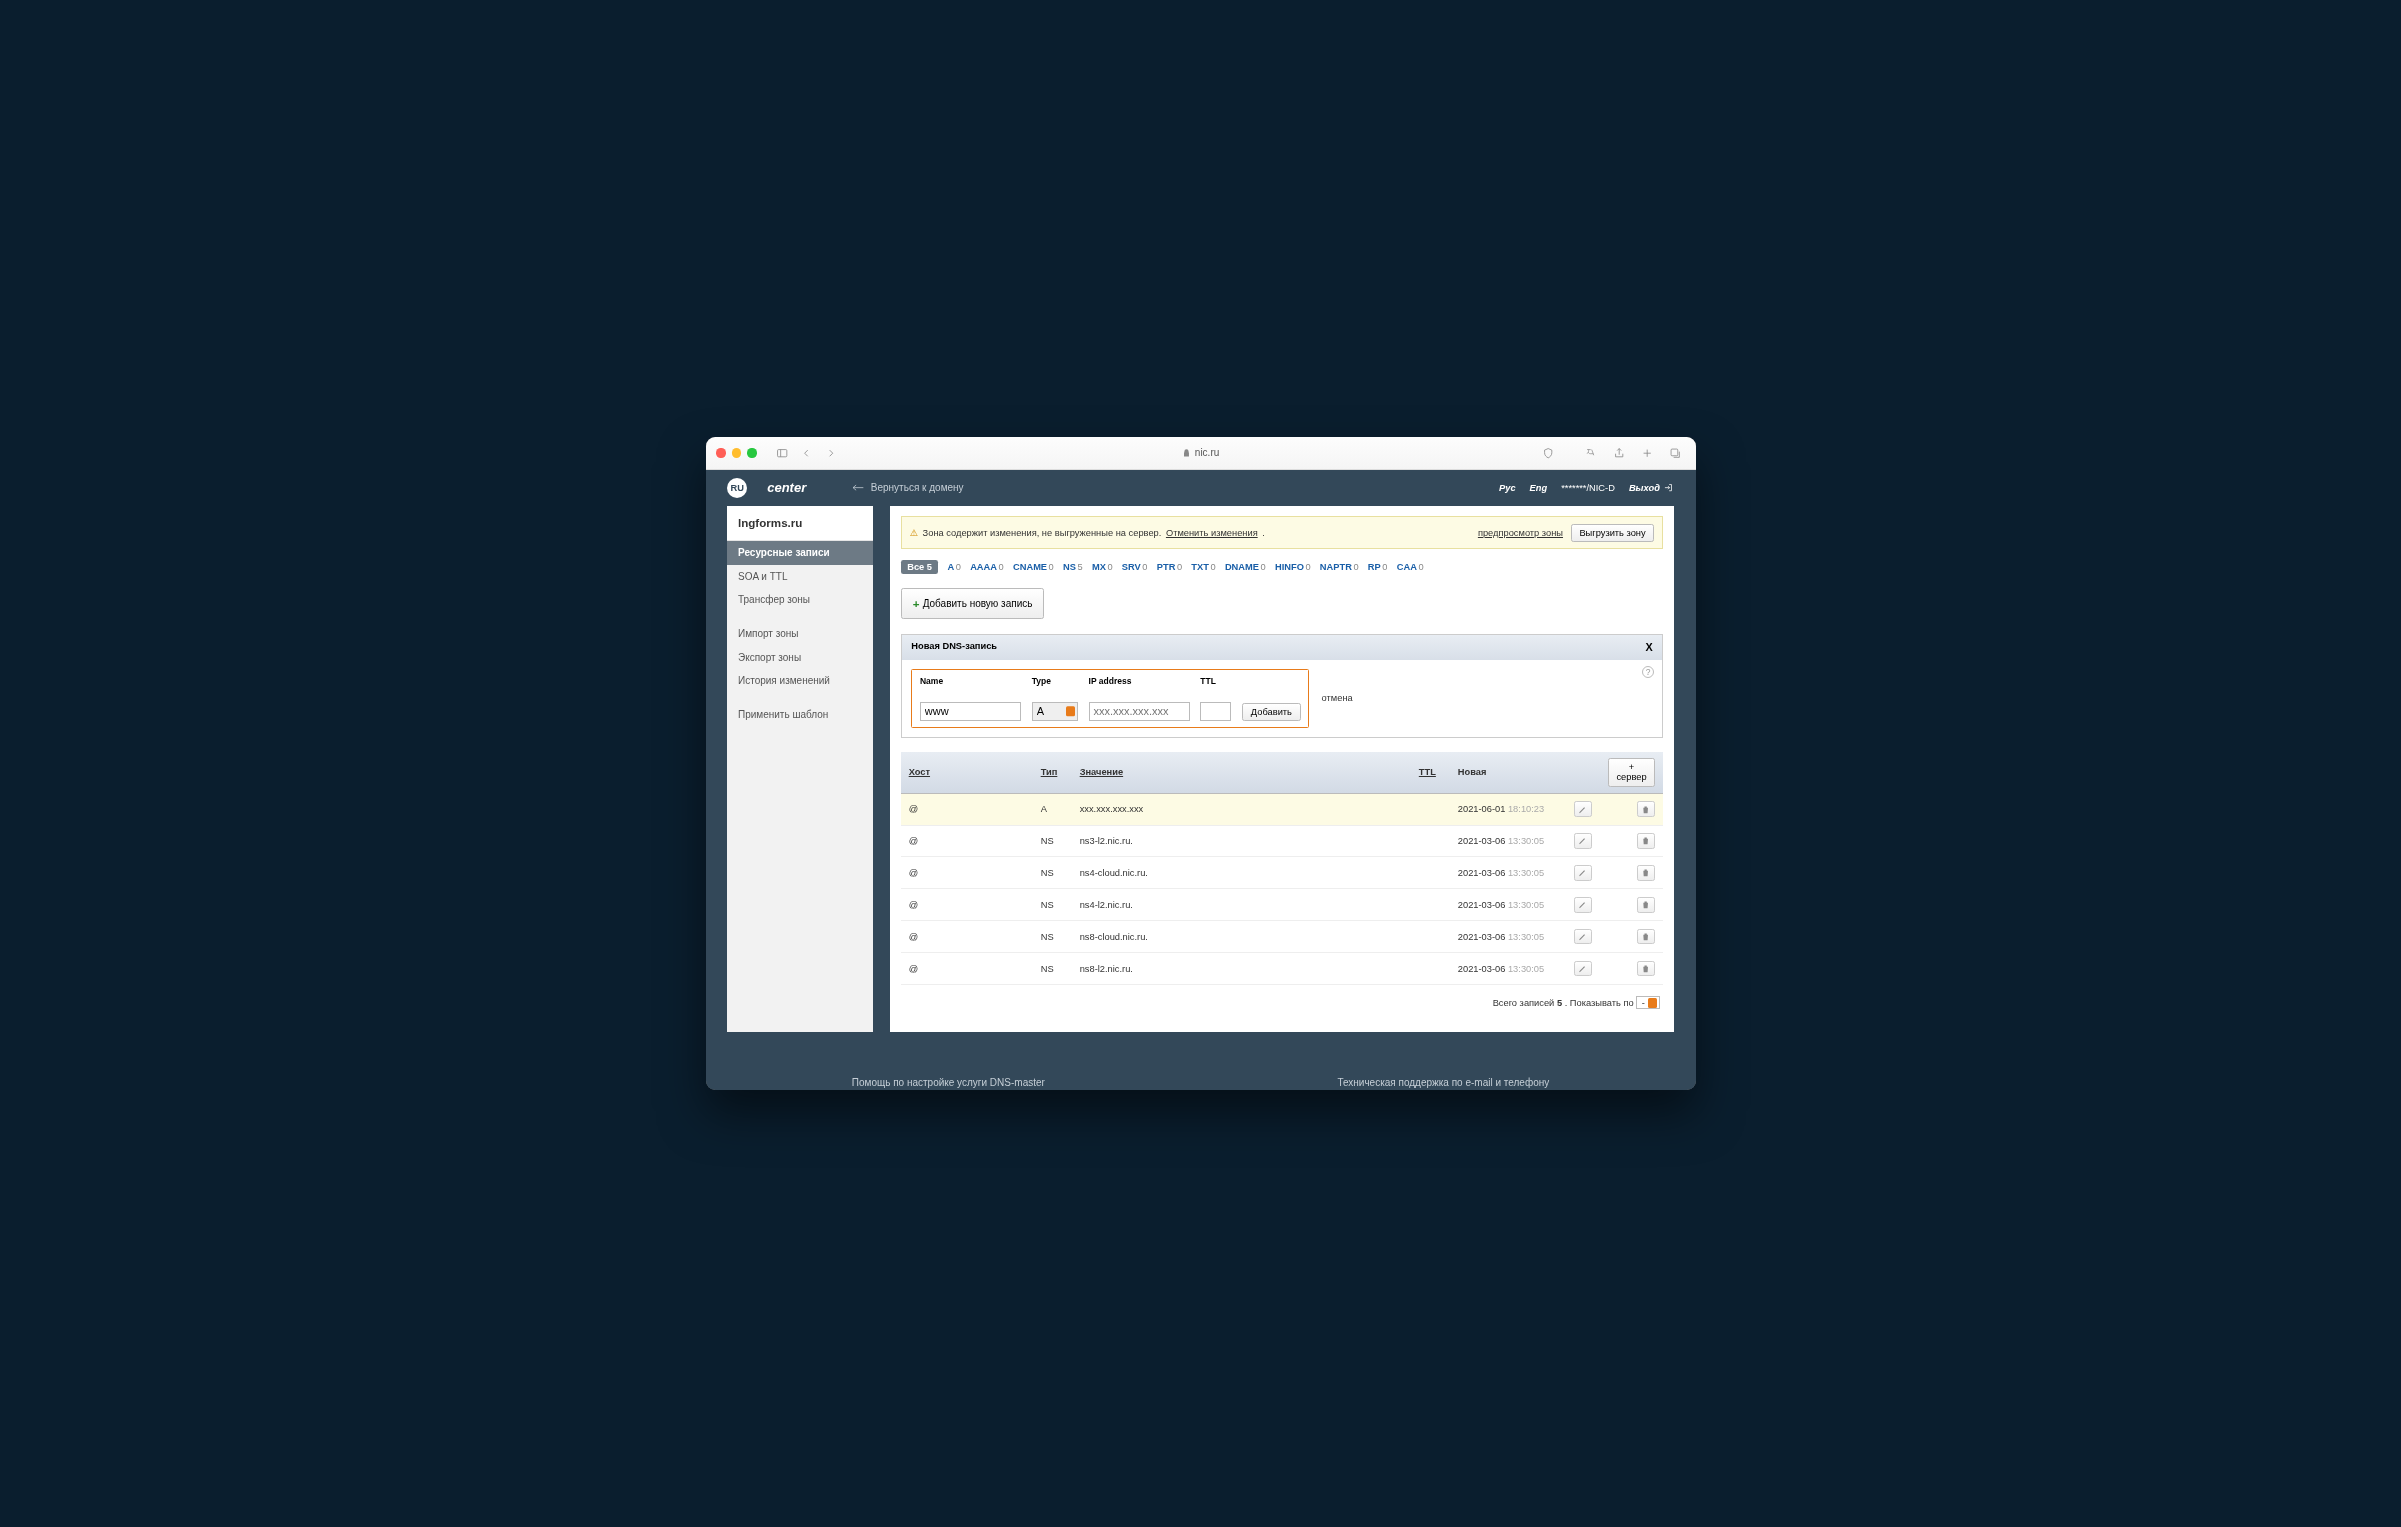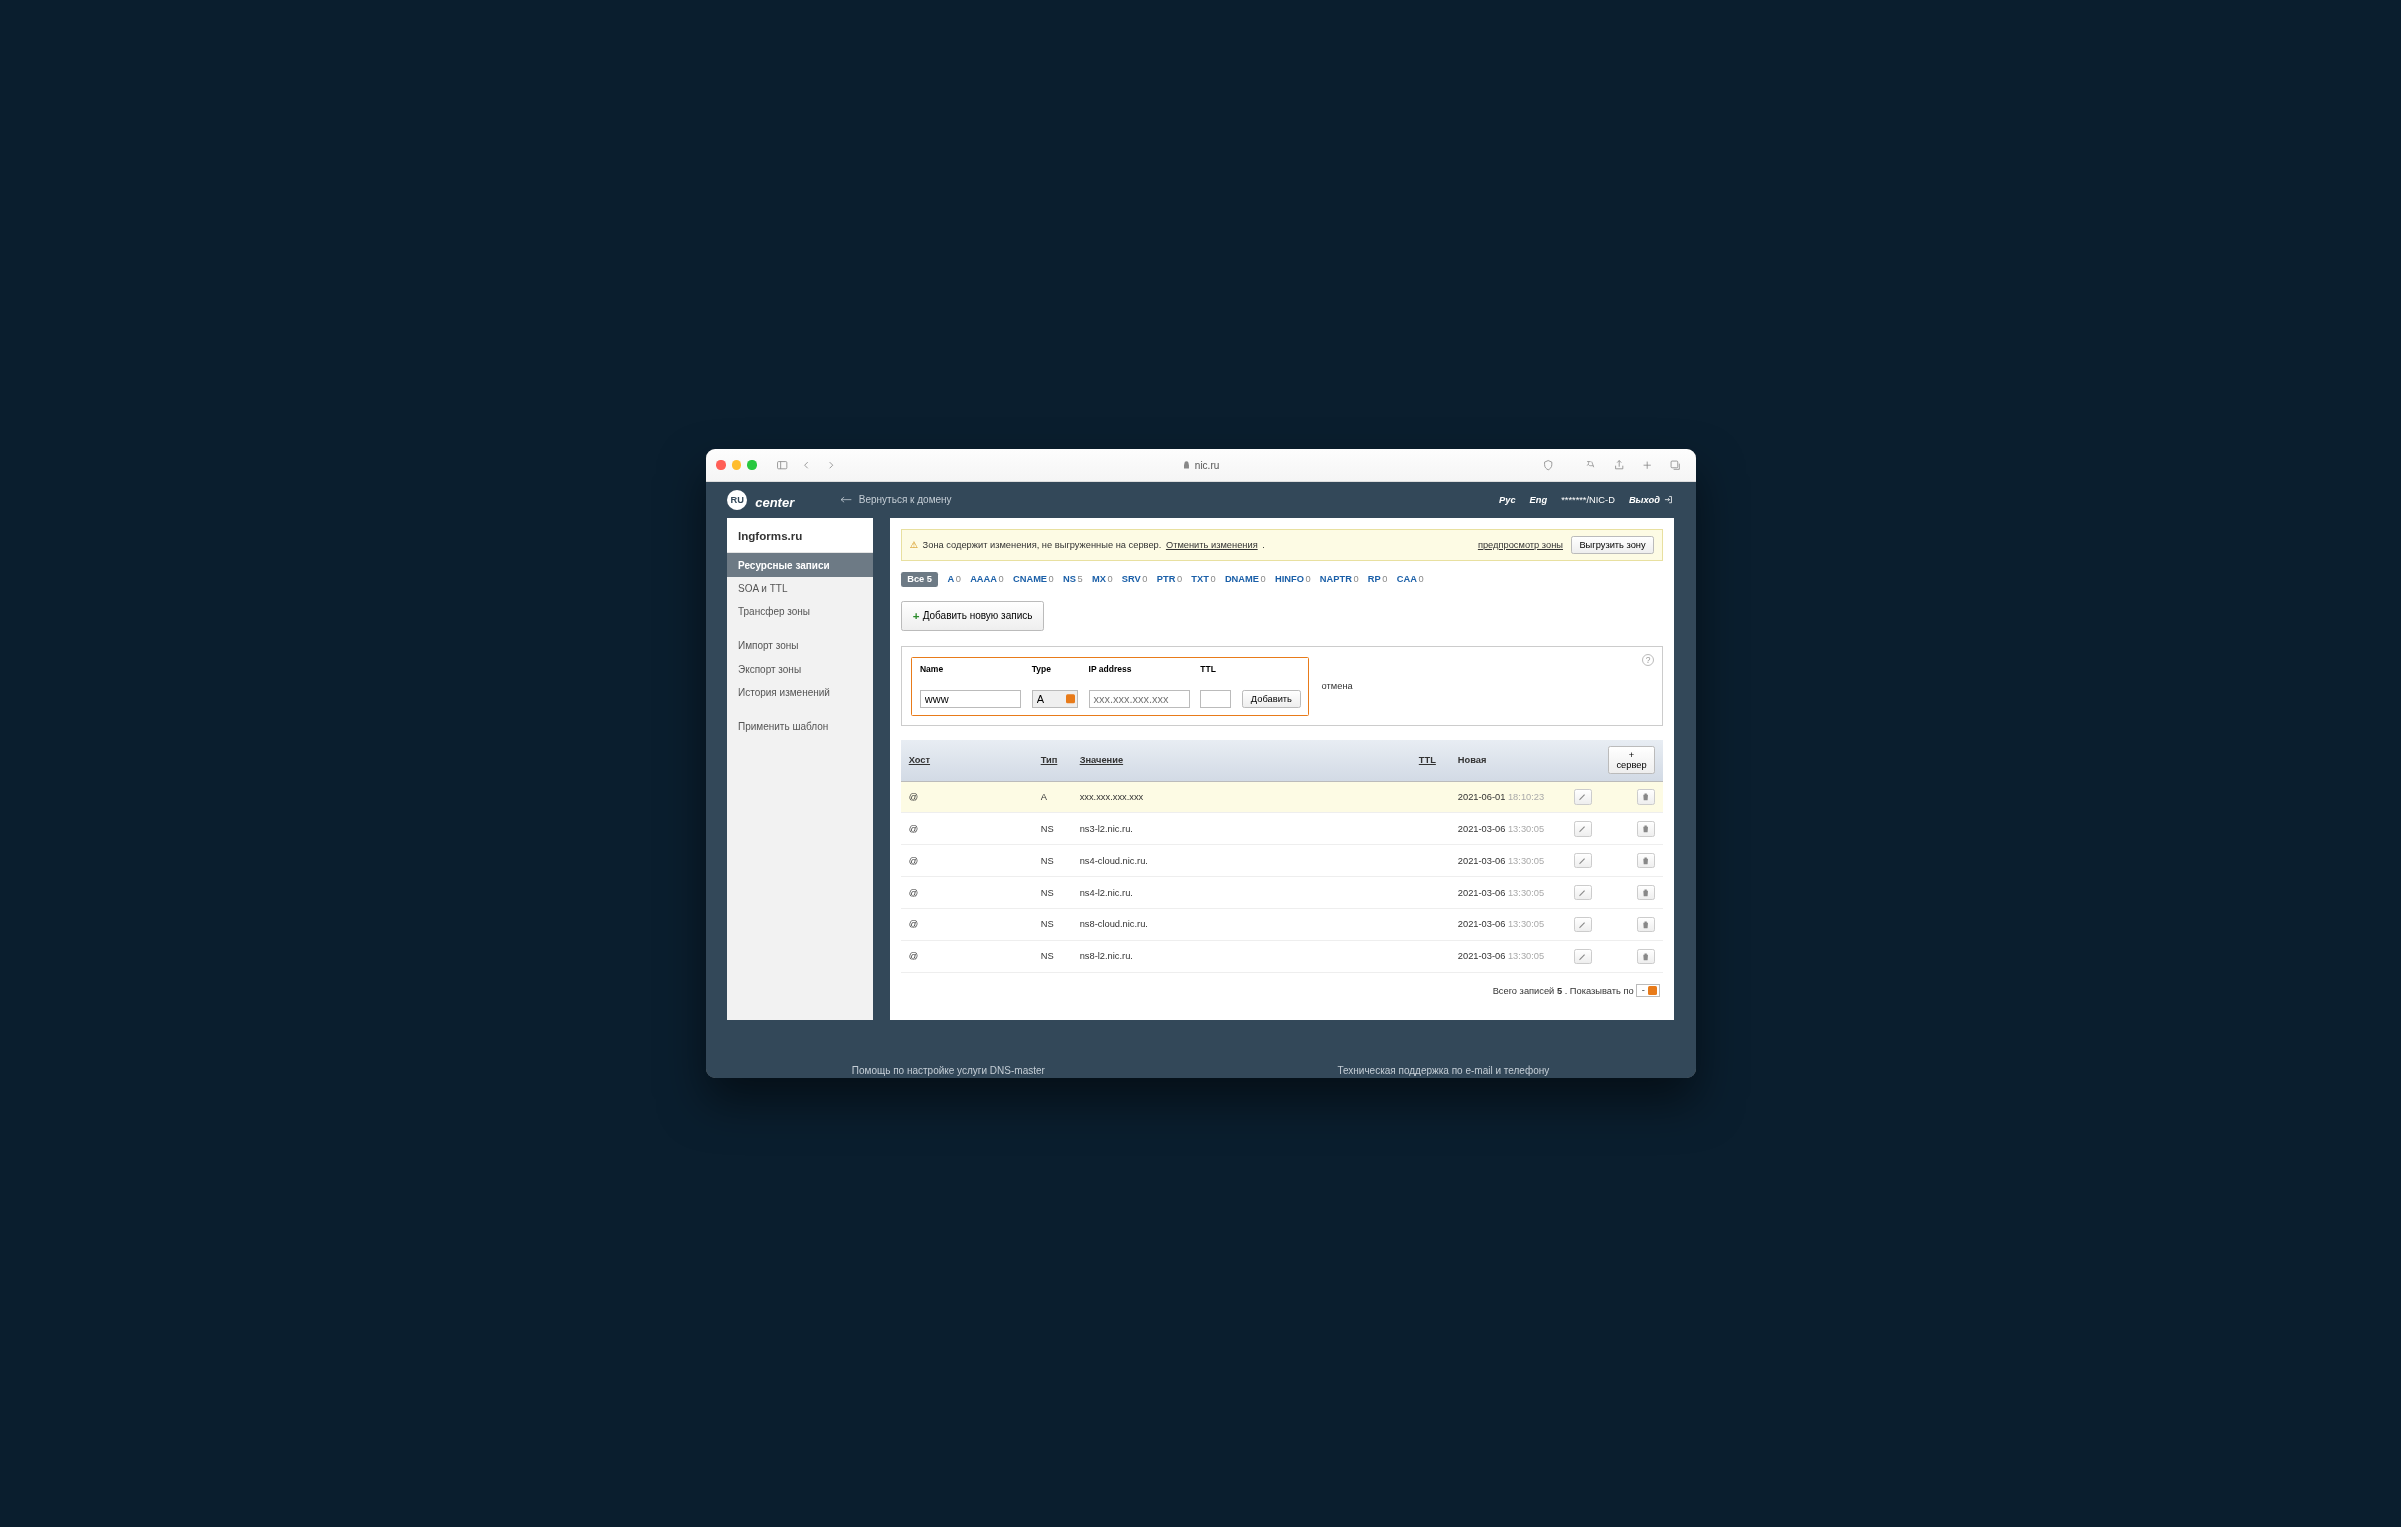--- a/index.html
+++ b/index.html
@@ -12,21 +12,21 @@
   .tb-icon{width:20px;height:20px;display:flex;align-items:center;justify-content:center;color:#888;border-radius:3.9px;}
   .tb-icon svg{width:12.4px;height:12.4px;stroke:#888;fill:none;stroke-width:1.6;}
   .tb-group{display:flex;gap:4.6px;align-items:center;}
   .tb-spacer{flex:1;}
   .addr{position:absolute;left:50%;transform:translateX(-50%);display:flex;align-items:center;gap:4.6px;color:#555;font-size:10px;}
   .addr svg{width:8.5px;height:8.5px;fill:#888;}
   .tb-right{display:flex;gap:7.7px;align-items:center;margin-left:auto;}
 
   .page{background:#334859;min-height:596px;}
   .topbar{height:36px;display:flex;align-items:center;padding:0 21.7px;color:#fff;font-size:10px;}
-  .logo{display:flex;align-items:flex-end;gap:8px;font-weight:bold;margin-right:46px;}
+  .logo{display:flex;align-items:center;gap:20px;font-weight:bold;margin-right:46px;}
   .logo-badge{background:#fff;color:#334859;border-radius:50%;width:20px;height:20px;display:flex;align-items:center;justify-content:center;font-size:9.3px;font-weight:bold;}
   .logo-text{font-size:13px;font-style:italic;}
   .back-link{display:flex;align-items:center;gap:6.2px;color:#c5ced6;cursor:pointer;}
   .back-link svg{width:12.4px;height:9.3px;stroke:#c5ced6;fill:none;stroke-width:1.5;}
   .top-right{margin-left:auto;display:flex;gap:14px;align-items:center;font-size:9.3px;}
   .top-right .bold{font-weight:bold;font-style:italic;}
   .top-right a{color:#fff;cursor:pointer;}
   .exit{display:flex;align-items:center;gap:3.1px;}
 
   .cols{display:flex;gap:17px;padding:0 21.7px 31px;}
@@ -222,20 +222,24 @@
             <span class="f-link">RP<span class="cnt">0</span></span>
             <span class="f-link">CAA<span class="cnt">0</span></span>
           </div>
 
         <button class="btn btn-big add-btn">
           <span class="plus">+</span>
           <span>Добавить новую запись</span>
         </button>
 
         <div class="new-rec">
+          <div class="new-rec-head">
+            <span>Новая DNS-запись</span>
+            <span class="x">X</span>
+          </div>
           <div class="new-rec-body">
             <div class="help-ic">?</div>
             <div style="display:flex;align-items:center;gap:7.7px;">
               <div class="form-row">
                 <div class="form-col">
                   <label>Name</label>
                   <input style="width: 101px;" value="www">
                 </div>
                 <div class="form-col">
                   <label>Type</label>

